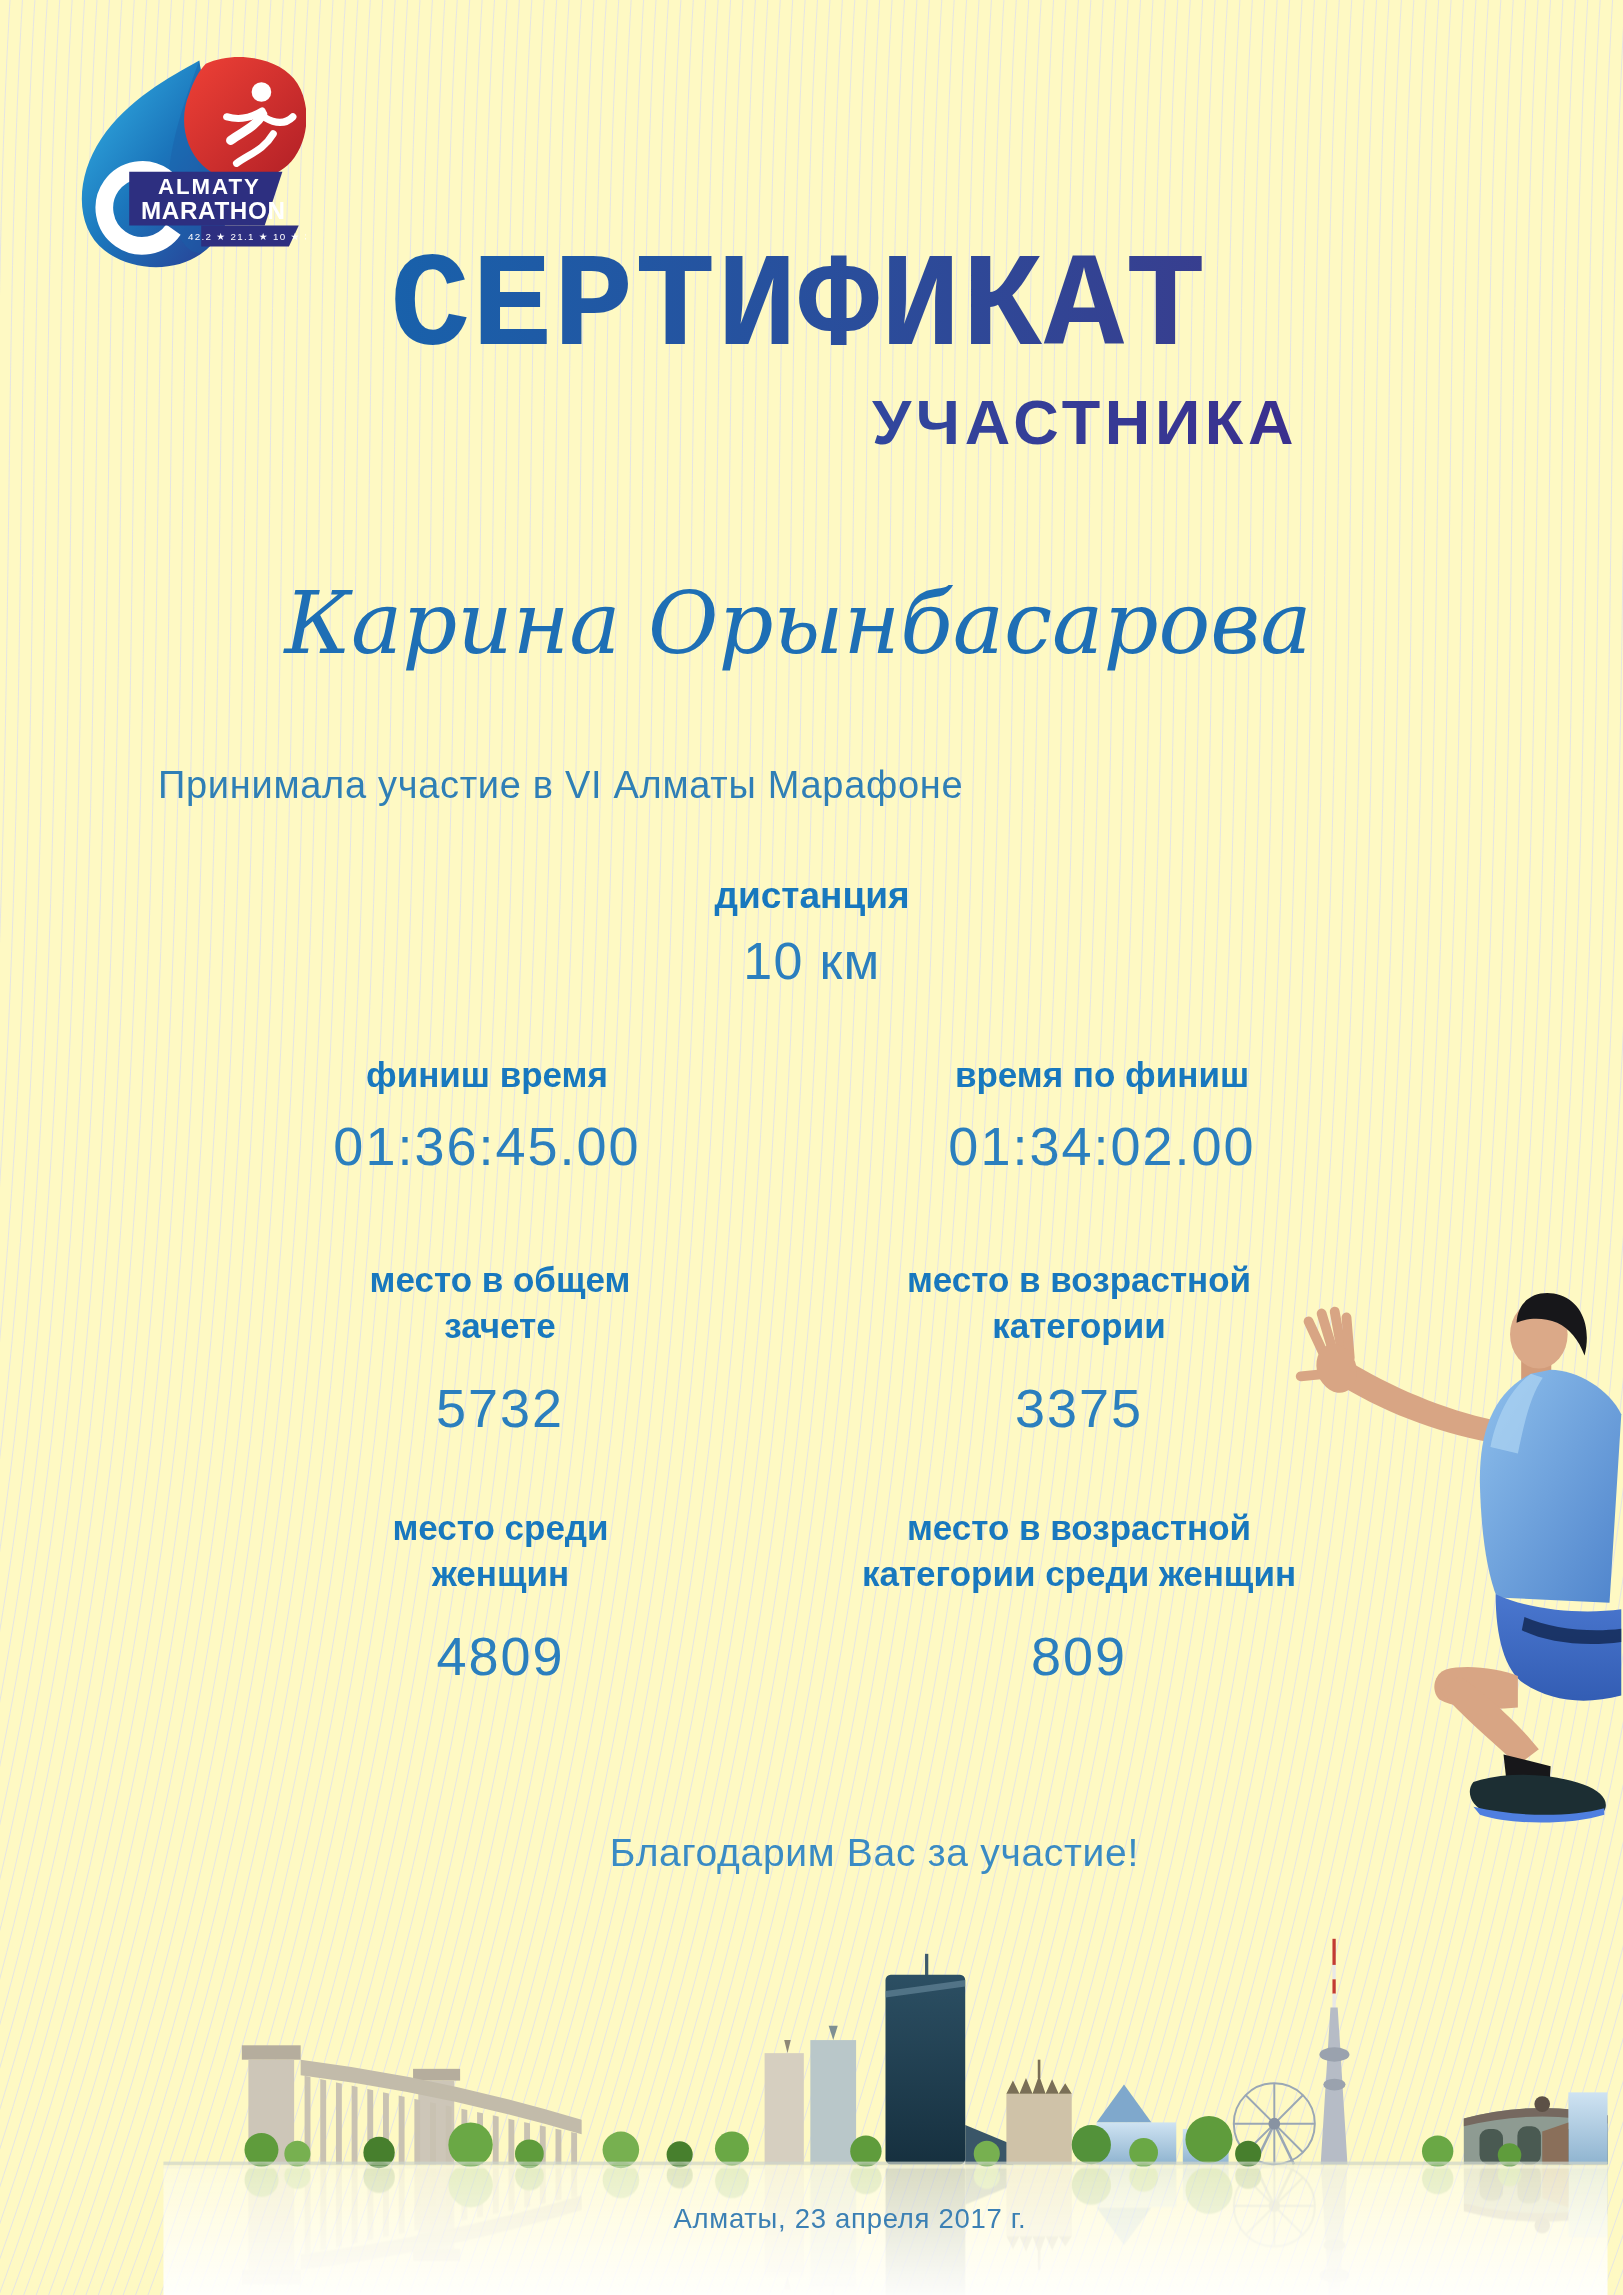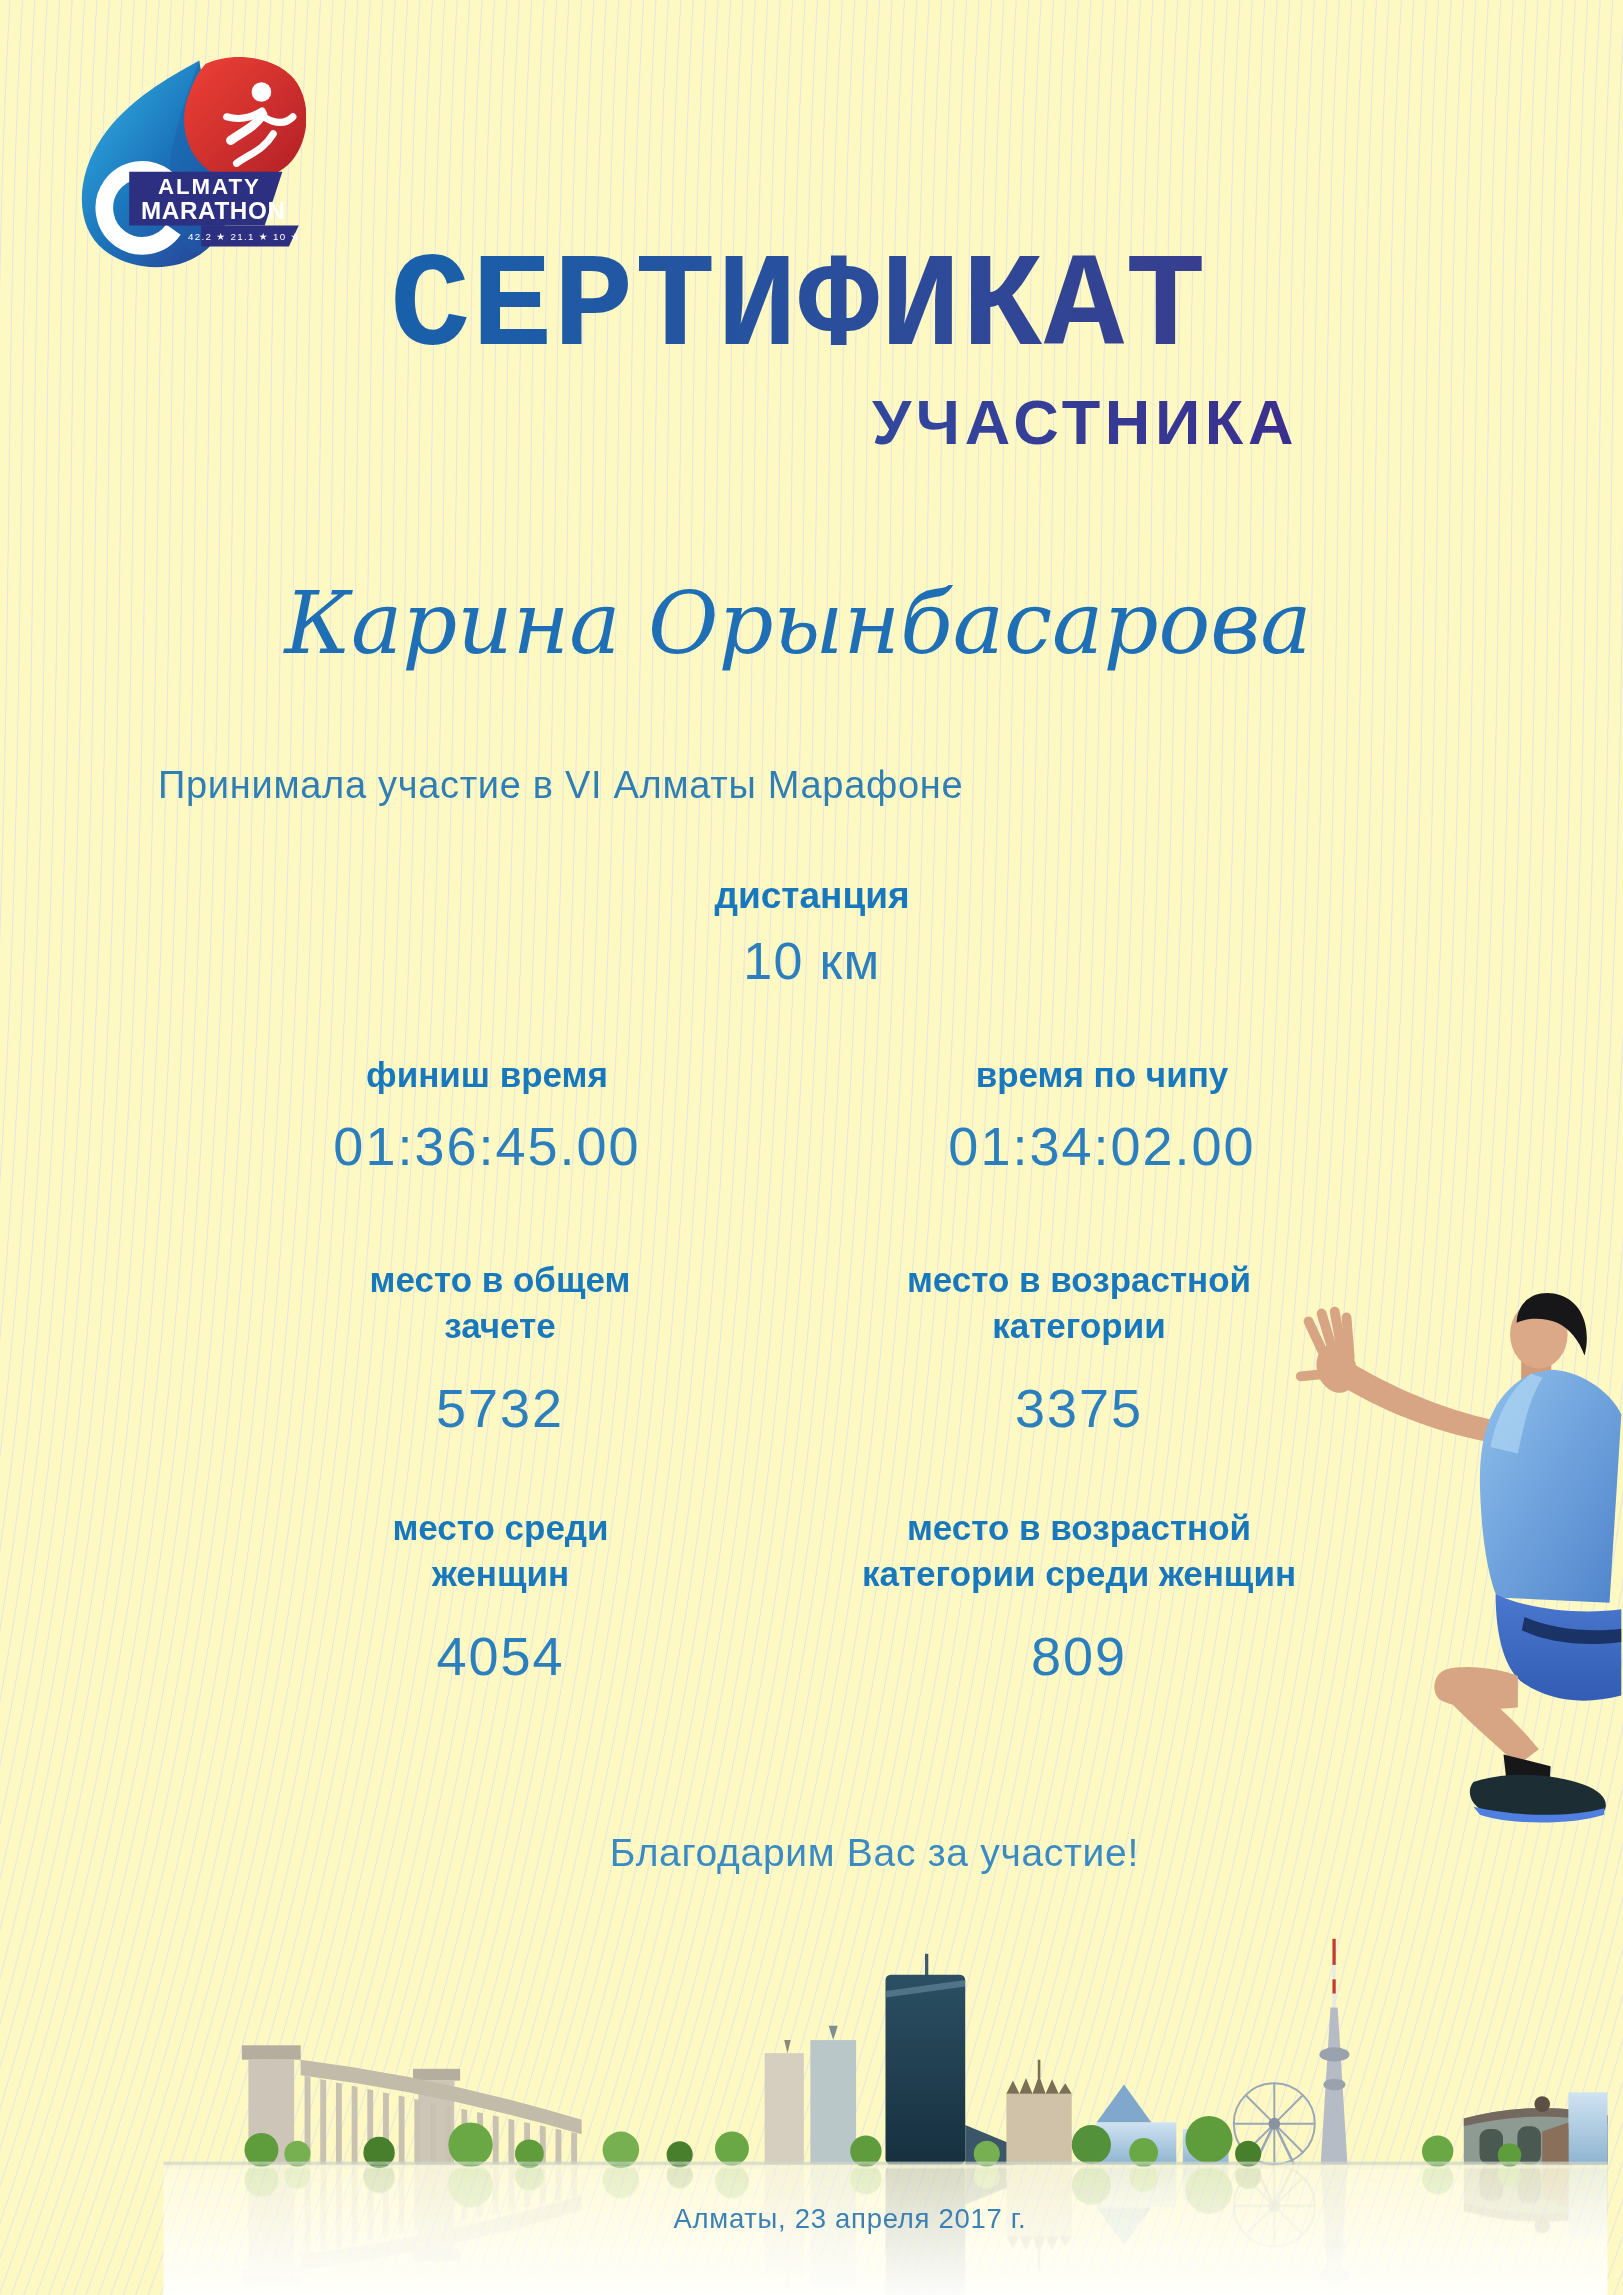--- a/index.html
+++ b/index.html
@@ -282,34 +282,34 @@
   <div class="distance">
     <div class="dist-label">дистанция</div>
     <div class="dist-value">10 км</div>
   </div>
 
   <div class="stat stat-a-left">
     <div class="stat-label">финиш время</div>
     <div class="stat-value">01:36:45.00</div>
   </div>
   <div class="stat stat-a-right">
-    <div class="stat-label">время по чипу</div>
+    <div class="stat-label">время по финиш</div>
     <div class="stat-value">01:34:02.00</div>
   </div>
   <div class="stat stat-b-left">
     <div class="stat-label">место в общем зачете</div>
     <div class="stat-value">5732</div>
   </div>
   <div class="stat stat-b-right">
     <div class="stat-label">место в возрастной категории</div>
     <div class="stat-value">3375</div>
   </div>
   <div class="stat stat-c-left">
     <div class="stat-label">место среди женщин</div>
-    <div class="stat-value">4054</div>
+    <div class="stat-value">4809</div>
   </div>
   <div class="stat stat-c-right">
     <div class="stat-label">место в возрастной категории среди женщин</div>
     <div class="stat-value">809</div>
   </div>
 
   <div class="thanks">Благодарим Вас за участие!</div>
 
   <svg class="runner" viewBox="0 0 582 940" xmlns="http://www.w3.org/2000/svg">
     <defs>

